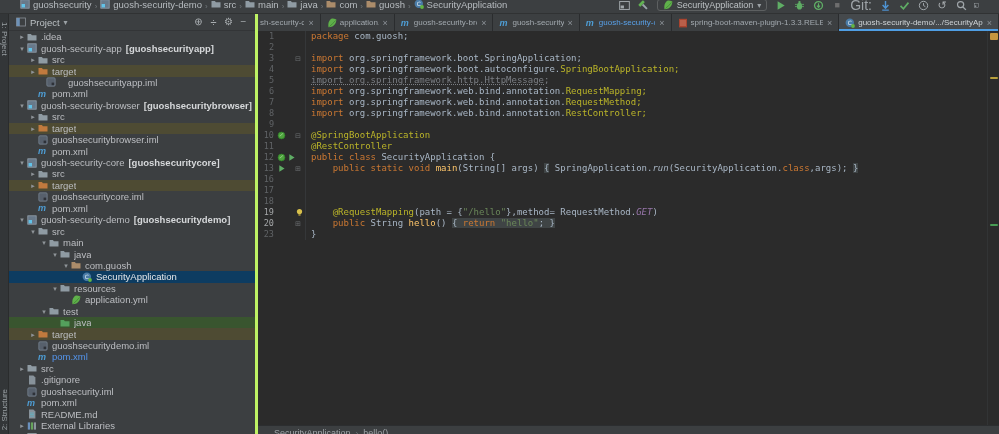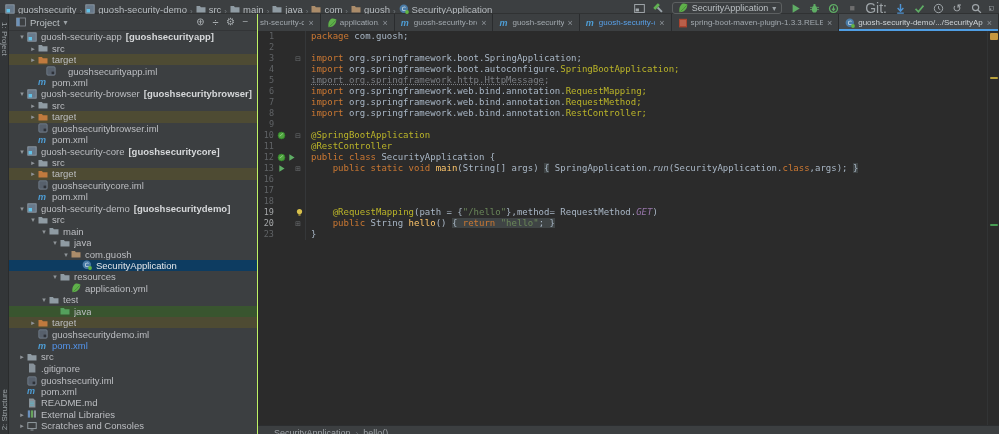--- a/index.html
+++ b/index.html
@@ -2,21 +2,21 @@
 <html><head>
 <meta charset="utf-8">
 <style>
   html,body{margin:0;padding:0;background:#1e1e1e;}
   .app{position:relative;width:999px;height:434px;overflow:hidden;background:#2b2b2b;
        font-family:"Liberation Sans",sans-serif;-webkit-font-smoothing:antialiased;}
   .app *{box-sizing:border-box;}
 
   
   #navbar{position:absolute;left:0;top:0;width:999px;height:14px;background:#3c3f41;
-          border-bottom:1px solid #303233;display:flex;align-items:flex-start;padding:0 5px;}
+          border-bottom:1px solid #303233;display:flex;align-items:flex-end;padding:0 20px;}
   .crumb{display:inline-flex;align-items:center;gap:3px;color:#b7bcc0;font-size:9.5px;white-space:nowrap;}
   .crumb-sep{color:#72787c;font-size:8px;margin:0 3px;}
   #nav-toolbar{margin-left:auto;display:flex;align-items:center;gap:7px;}
   .tbi{display:inline-flex;align-items:center;justify-content:center;width:12px;height:12px;
        color:#a8adb0;font-size:10px;line-height:1;}
   .combo{display:inline-flex;align-items:center;gap:4px;border:1px solid #5d6061;border-radius:3px;
          height:12px;padding:0 5px;color:#bcc1c4;font-size:9px;}
   .git-label{color:#9da3a7;font-size:14px;}
   .cutoff{width:5px;overflow:hidden;}
   [data-icon="stop"]{color:#6e6e6e;font-size:9px;}
@@ -30,21 +30,21 @@
   
   #stripe{position:absolute;left:0;top:14px;bottom:0;width:9px;background:#333638;
           border-right:1px solid #2a2c2d;display:flex;flex-direction:column;
           justify-content:space-between;align-items:center;padding:8px 0 4px 0;}
   .vlabel{font-size:8px;color:#9aa0a4;white-space:nowrap;}
   .vlabel.top{writing-mode:vertical-rl;}
   .vlabel.bottom{writing-mode:vertical-rl;transform:rotate(180deg);}
 
   
   #projectpanel{position:absolute;left:9px;top:14px;bottom:0;width:249px;background:#3c3f41;
-                border-right:1px solid #bef264;overflow:hidden;}
+                border-right:3px solid #bef264;overflow:hidden;}
   .pheader{height:17px;display:flex;align-items:center;gap:4px;padding:0 6px;color:#bcc1c4;
            font-size:9.5px;border-bottom:1px solid #333537;}
   .pheader .spacer{flex:1;}
   .pheader .tbi{width:11px;}
   #tree{font-size:9.5px;color:#bcbec2;}
   .trow{height:11.45px;display:flex;align-items:center;white-space:nowrap;overflow:hidden;}
   .trow .arr{width:10px;flex:none;font-size:7px;color:#8f9499;text-align:center;line-height:1;}
   .trow .tic{width:11px;height:10px;margin-right:3px;flex:none;display:inline-flex;align-items:center;}
   .trow .lbl{overflow:hidden;text-overflow:clip;}
   .trow .sfx{font-weight:bold;color:#d6d8da;margin-left:4px;}
@@ -259,20 +259,29 @@
       <span>Project</span>
       <span data-icon="caret-down">▾</span>
       <span class="spacer"></span>
       <span class="tbi" data-icon="locate">⊕</span>
       <span class="tbi" data-icon="collapse-all">÷</span>
       <span class="tbi" data-icon="gear">⚙</span>
       <span class="tbi" data-icon="hide">−</span>
     </div>
     <div id="tree">
         <div class="trow" style="padding-left: 8px;">
+          <span class="arr">▸</span>
+          <span class="tic">
+            <svg width="10" height="10" viewBox="0 0 10 10">
+              <path d="M0.5 2h3.4l1 1.2h4.6v5.3H0.5z" fill="#8f9ba3"></path>
+            </svg>
+          </span>
+          <span class="lbl">.idea</span>
+        </div>
+        <div class="trow" style="padding-left: 8px;">
           <span class="arr">▾</span>
           <span class="tic">
             <svg width="10" height="10" viewBox="0 0 10 10">
               <rect x="0.8" y="0.8" width="8.4" height="8.4" fill="#68798a" stroke="#93a1ac" stroke-width="0.8"></rect>
               <rect x="1.6" y="5" width="3.4" height="3.4" fill="#62c2e8"></rect>
             </svg>
           </span>
           <span class="lbl">guosh-security-app</span>
           <span class="sfx">[guoshsecurityapp]</span>
         </div>

